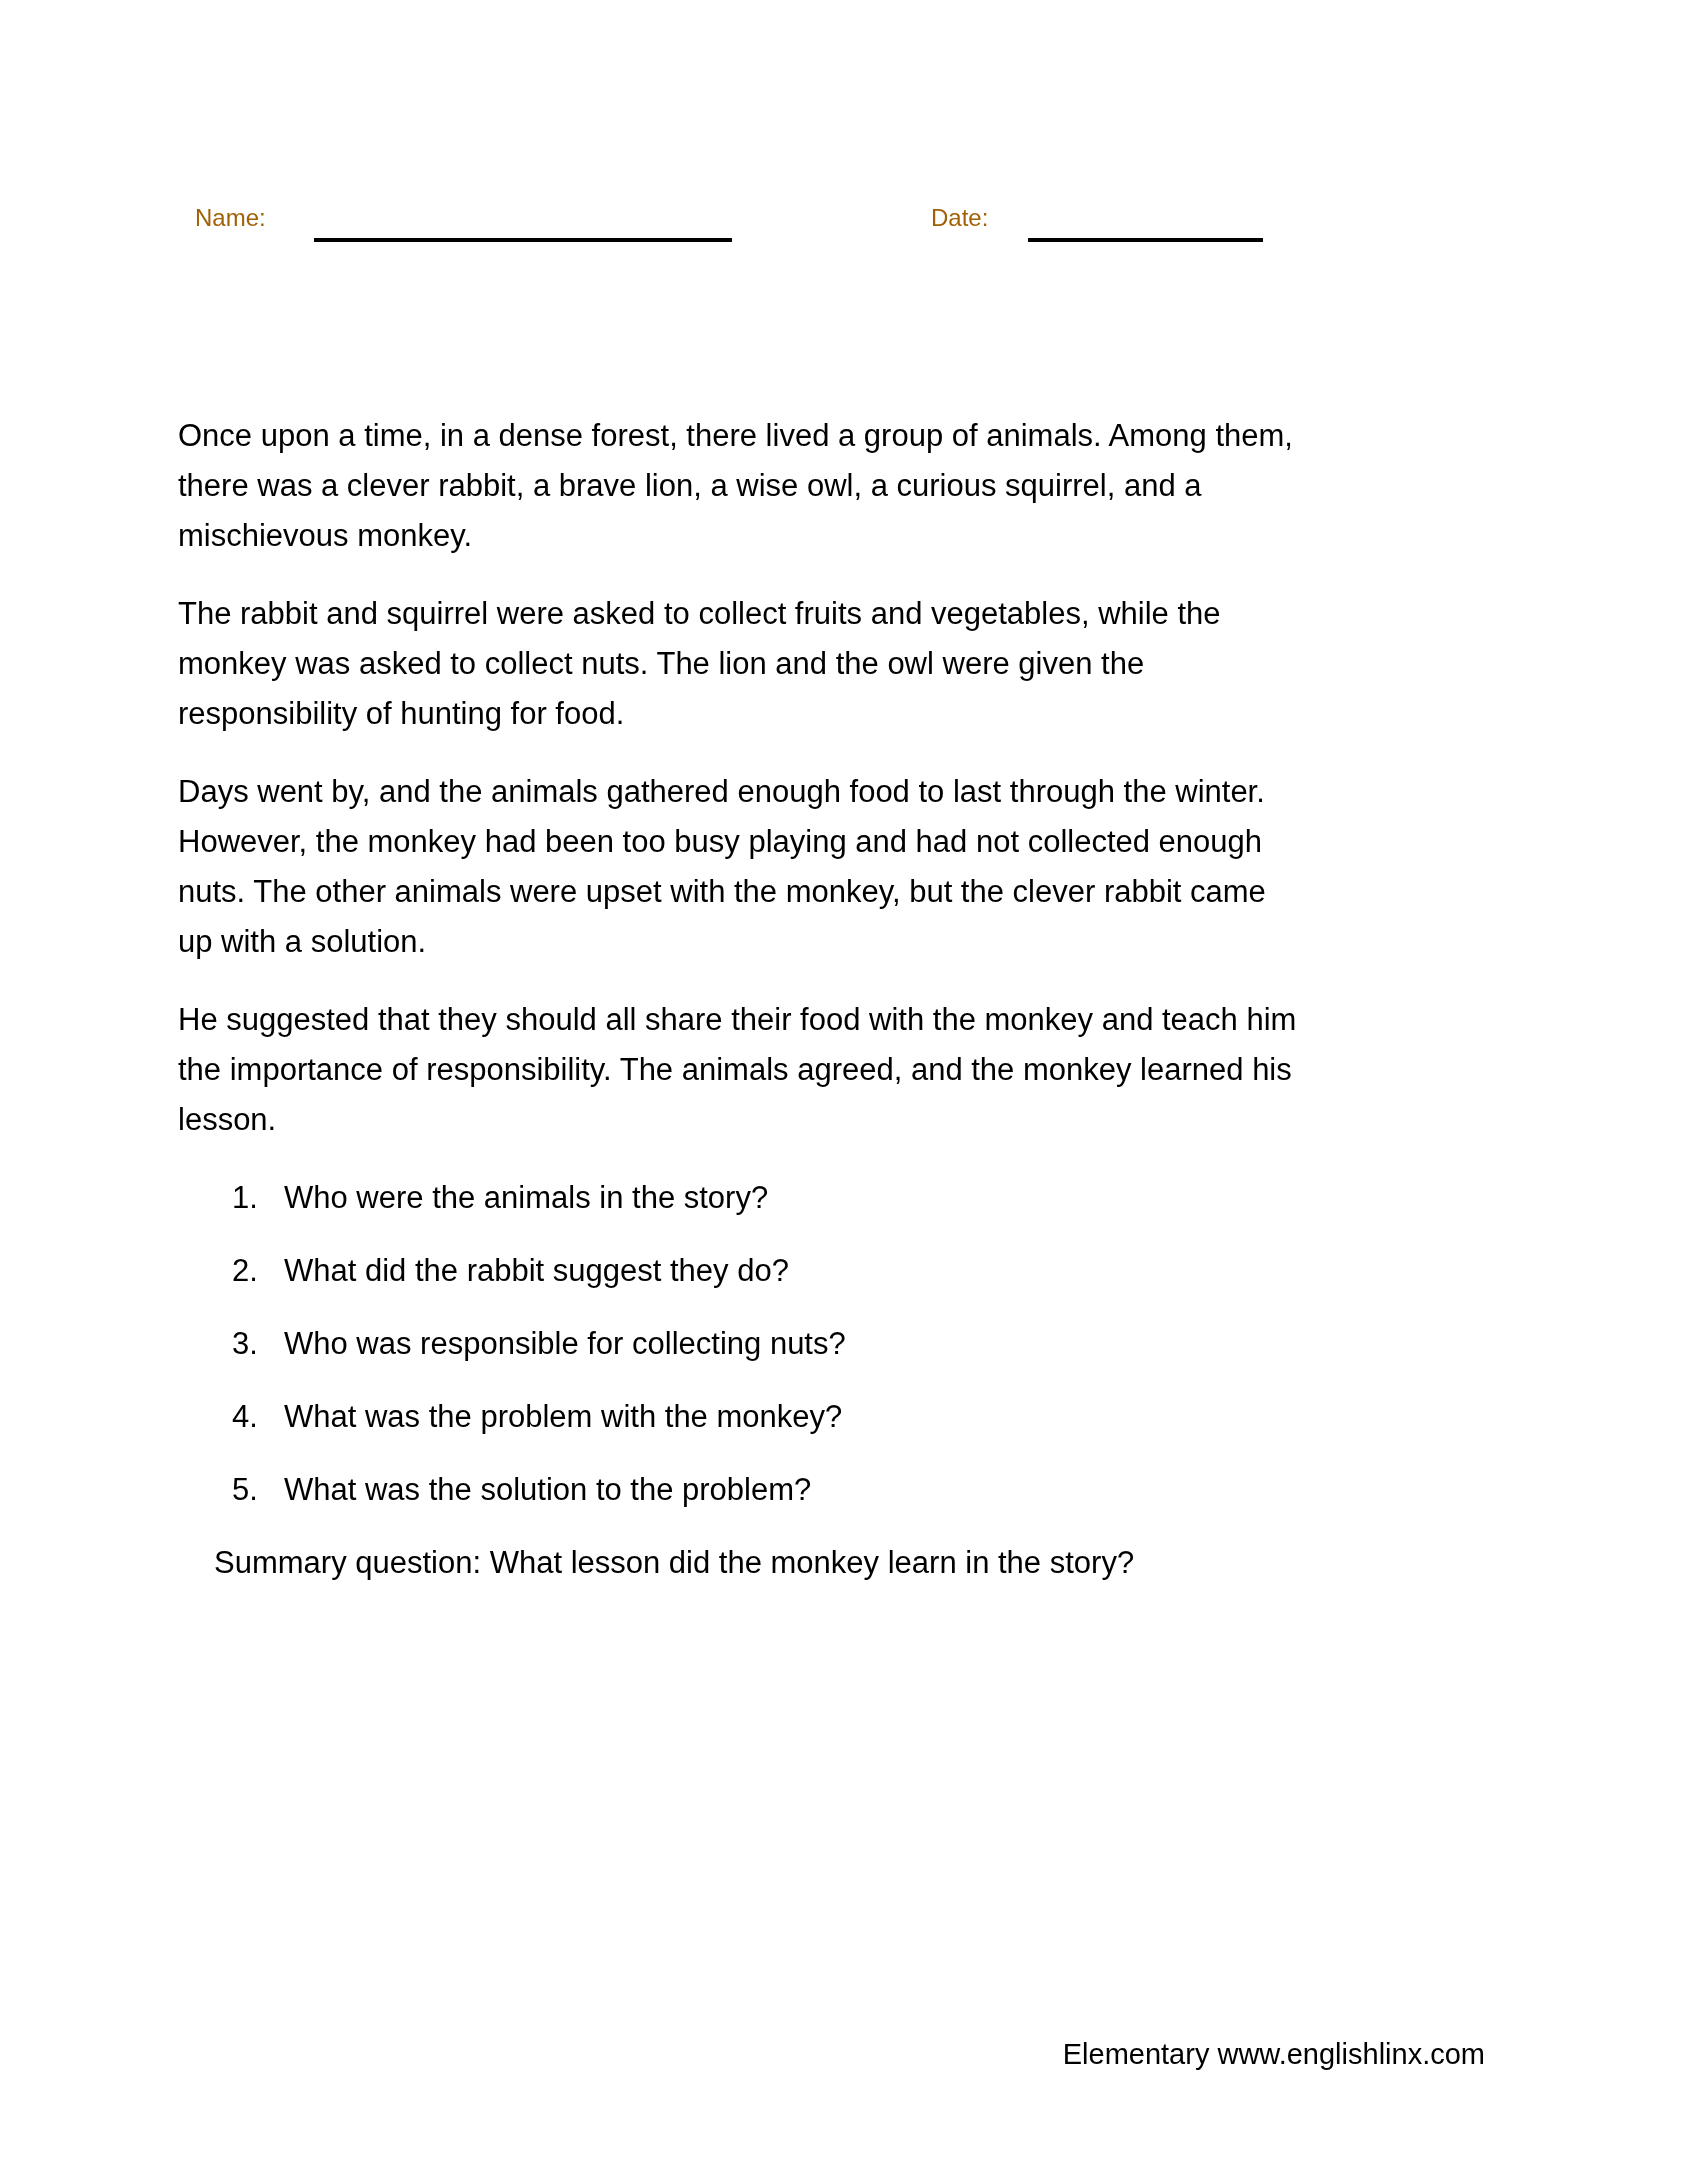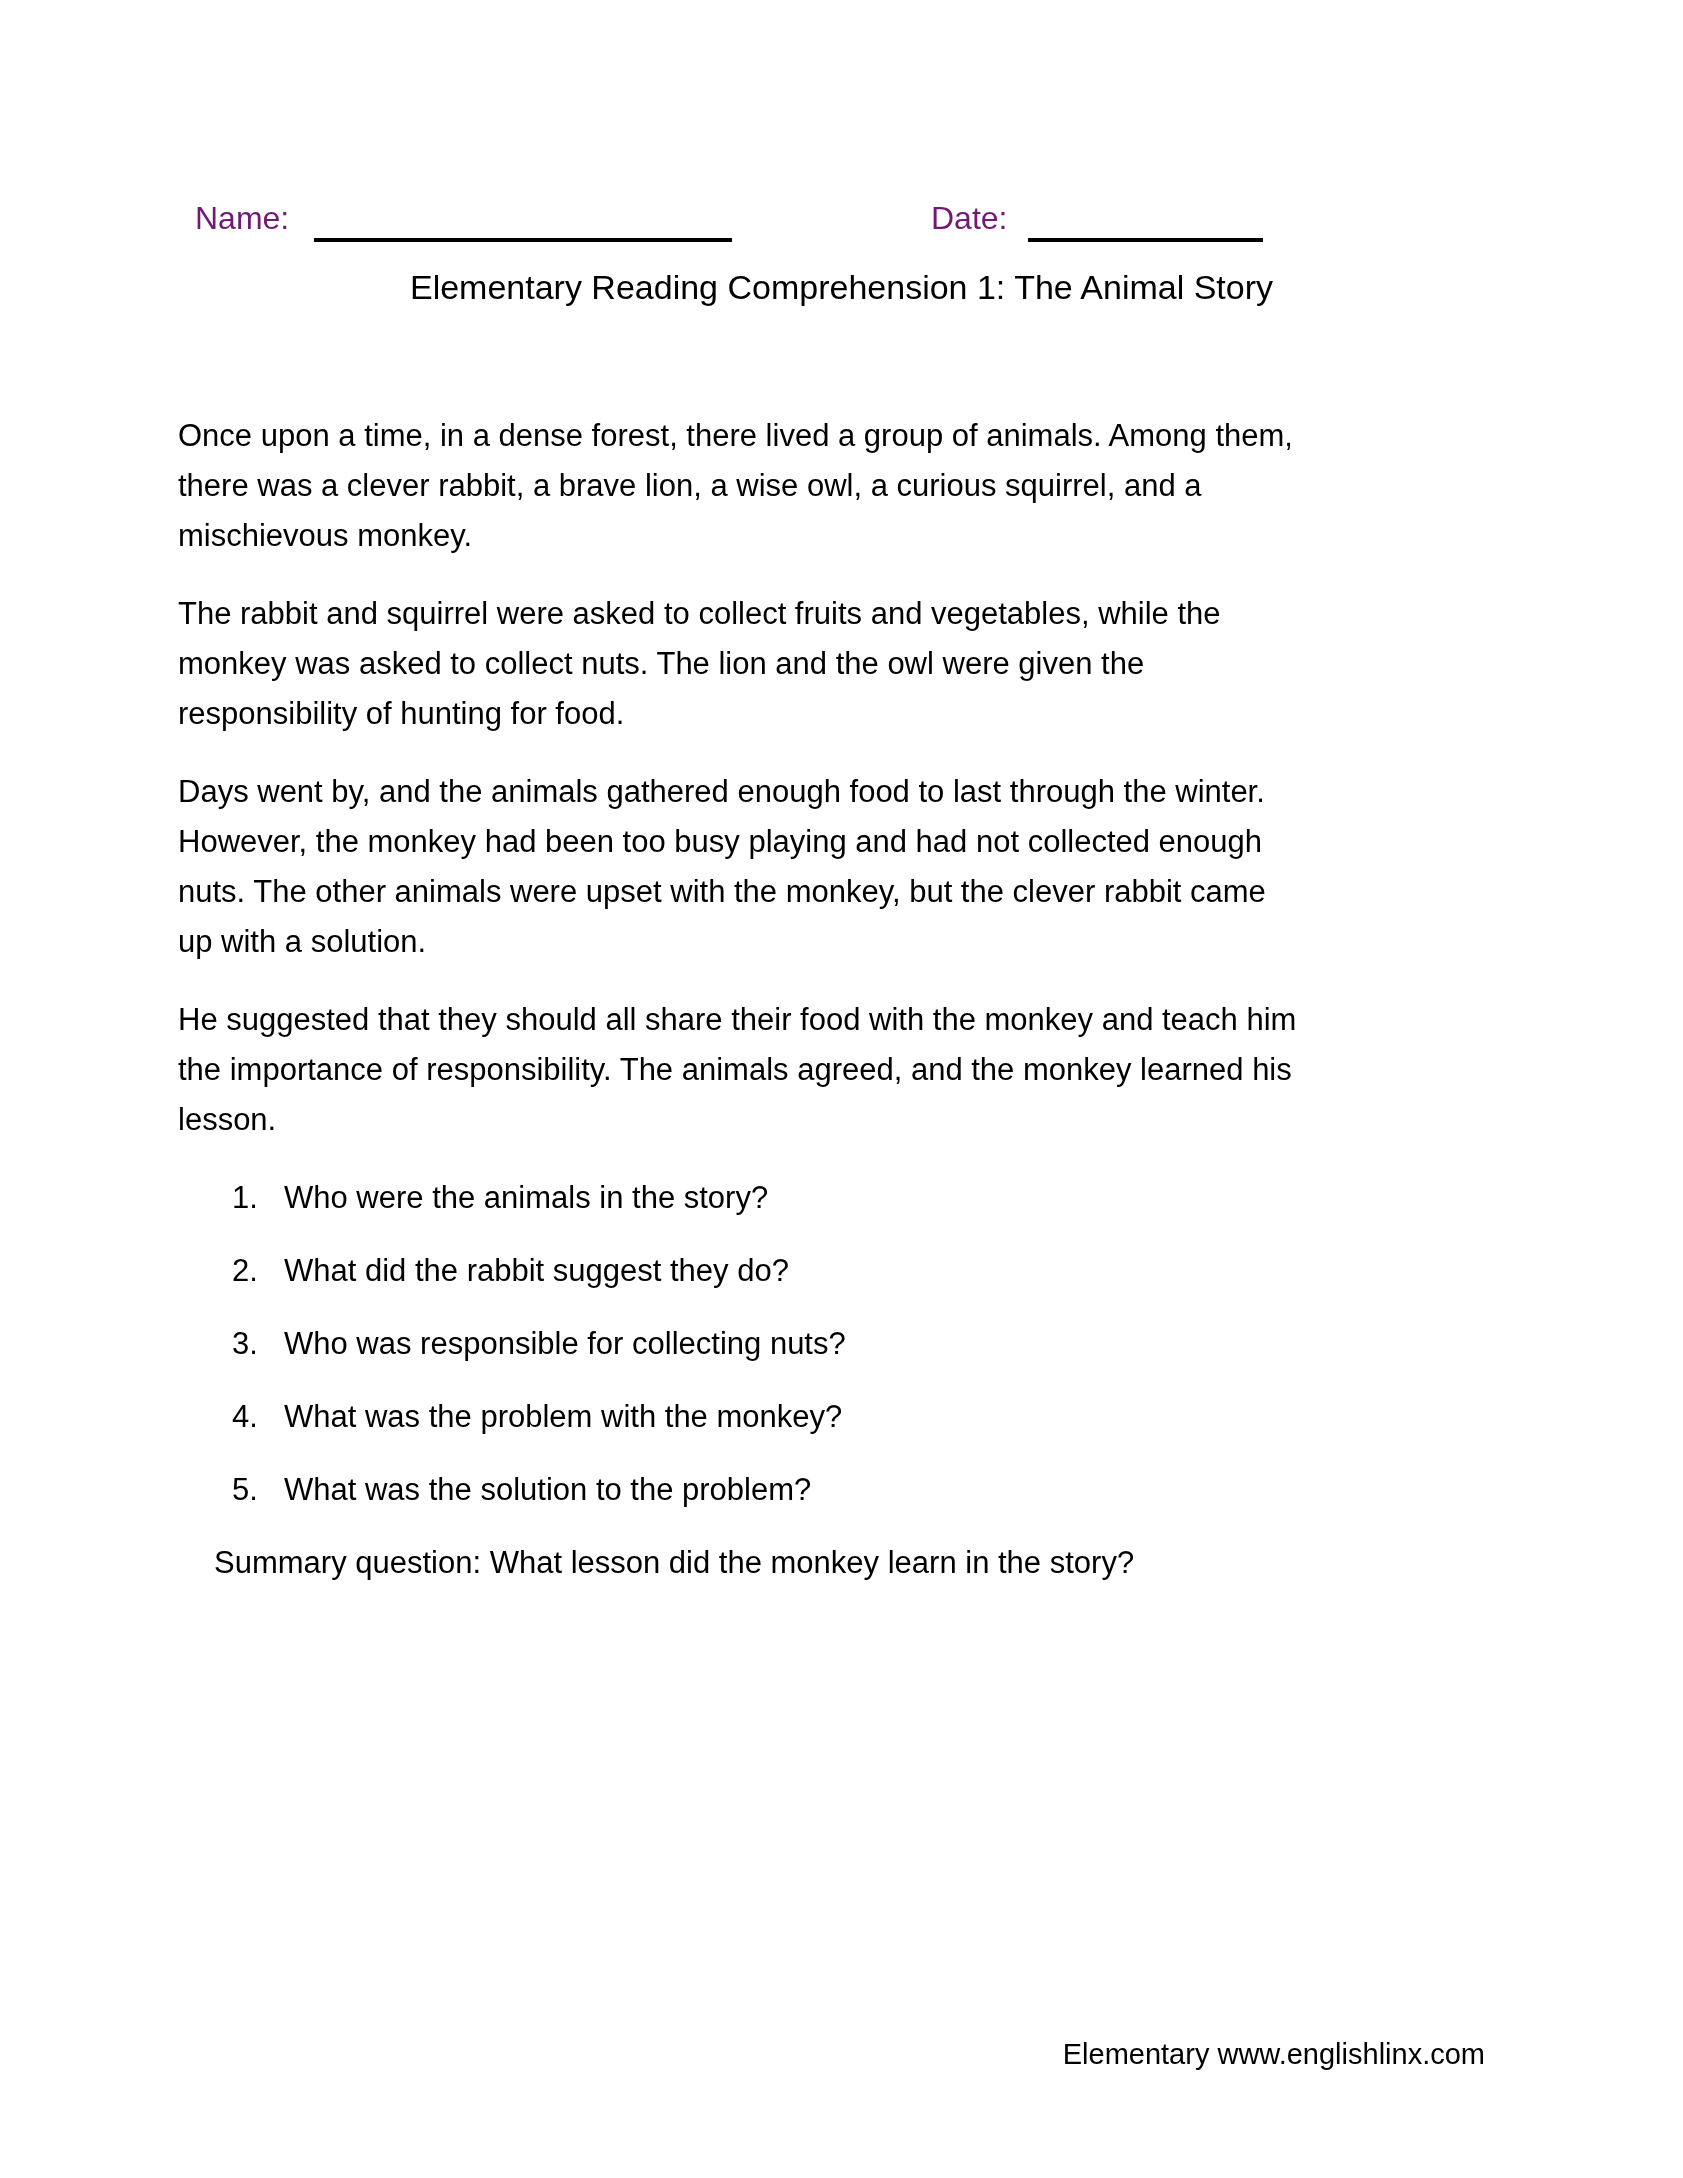--- a/index.html
+++ b/index.html
@@ -9,23 +9,23 @@
     width: 1683px;
     height: 2178px;
     background: #ffffff;
     color: #000000;
     font-family: "Liberation Sans", "DejaVu Sans", sans-serif;
     overflow: hidden;
   }
   
   .label {
     position: absolute;
-    font-size: 32px;
+    font-size: 24px;
     line-height: 40px;
-    color: #701a75;
+    color: #a16207;
   }
   .name-label { left: 195px; top: 198px; }
   .date-label { left: 931px; top: 198px; }
   .fill-line {
     position: absolute;
     height: 4px;
     background: #000000;
   }
   .name-line { left: 314px; top: 238px; width: 418px; }
   .date-line { left: 1028px; top: 238px; width: 235px; }
@@ -83,21 +83,20 @@
 <body>
 
 <div class="page">
 
   <span class="label name-label">Name:</span>
   <div class="fill-line name-line"></div>
 
   <span class="label date-label">Date:</span>
   <div class="fill-line date-line"></div>
 
-  <h1 class="title">Elementary Reading Comprehension 1: The Animal Story</h1>
 
   <div class="story">
     <p class="para">Once upon a time, in a dense forest, there lived a group of animals. Among them,
 there was a clever rabbit, a brave lion, a wise owl, a curious squirrel, and a
 mischievous monkey.</p>
     <p class="para">The rabbit and squirrel were asked to collect fruits and vegetables, while the
 monkey was asked to collect nuts. The lion and the owl were given the
 responsibility of hunting for food.</p>
     <p class="para">Days went by, and the animals gathered enough food to last through the winter.
 However, the monkey had been too busy playing and had not collected enough

